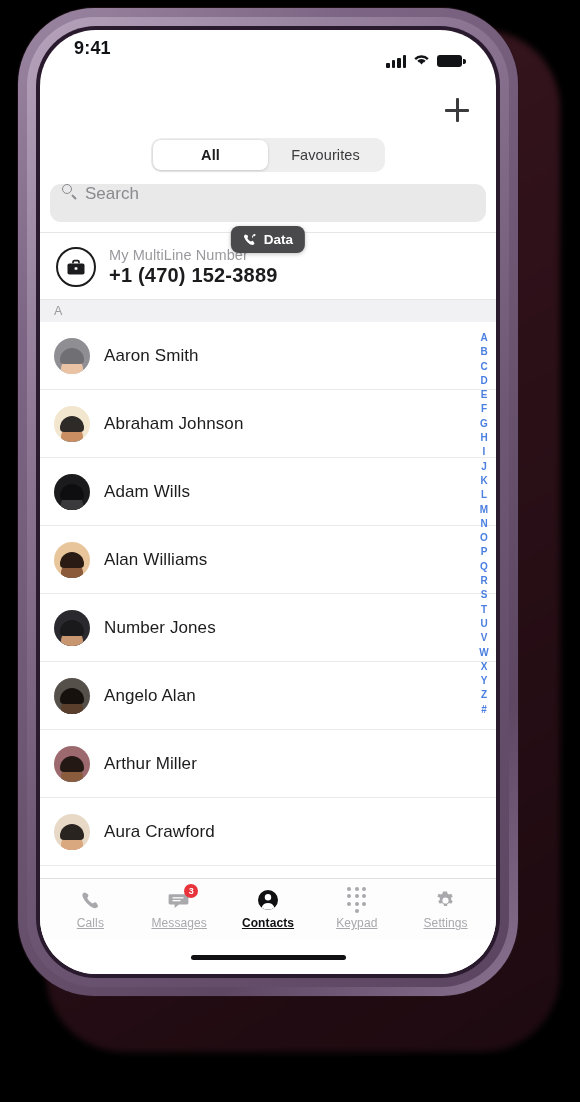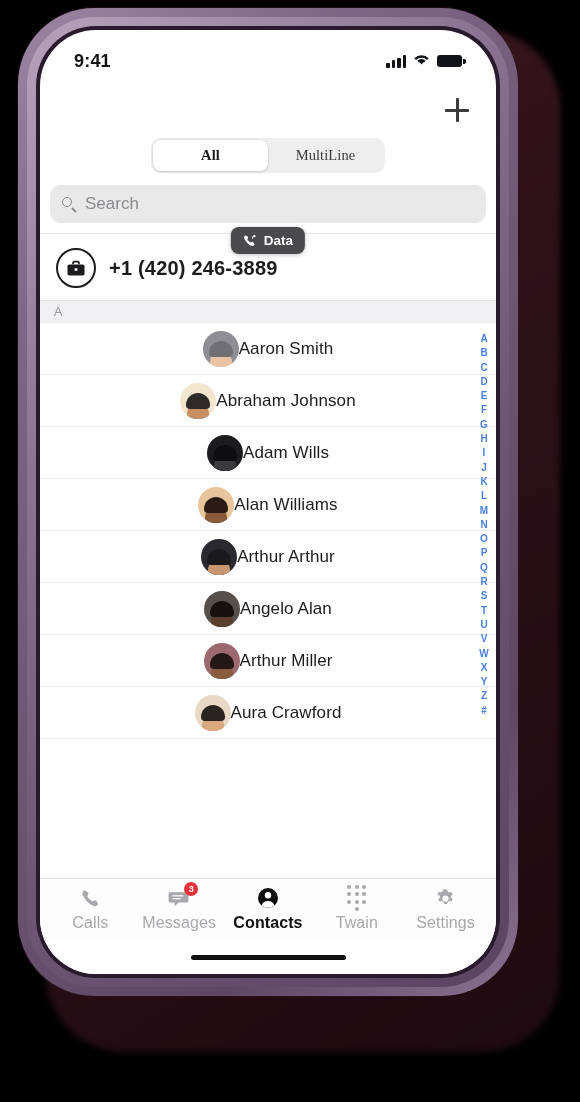--- a/index.html
+++ b/index.html
@@ -71,21 +71,20 @@
     overflow: hidden;
     display: flex;
     flex-direction: column;
   }
 
   
   .status-bar {
     height: 54px;
     flex: 0 0 auto;
     display: flex;
-    align-items: center;
     justify-content: space-between;
     padding: 8px 34px 0 34px;
     box-sizing: border-box;
   }
   .status-time {
     font-size: 18px;
     font-weight: bold;
     color: #111316;
     letter-spacing: .2px;
   }
@@ -137,21 +136,20 @@
   }
   .add-button::before { left: 50%; top: 5px; width: 3px; height: 24px; margin-left: -1.5px; }
   .add-button::after  { top: 50%; left: 5px; height: 3px; width: 24px; margin-top: -1.5px; }
 
   
   .segmented-wrap {
     flex: 0 0 auto;
     display: flex;
     justify-content: center;
     padding: 2px 0 12px 0;
-    font-family: Liberation Serif, serif;
   }
   .segmented {
     display: flex;
     background: #eeeeef;
     border-radius: 10px;
     padding: 2px;
     width: 234px;
     box-sizing: border-box;
   }
   .segment {
@@ -175,21 +173,21 @@
   
   .search-wrap {
     flex: 0 0 auto;
     padding: 0 10px 10px 10px;
   }
   .search-field {
     height: 38px;
     background: #e9e9ea;
     border-radius: 11px;
     display: flex;
-    align-items: center;
+    align-items: flex-start;
     padding: 0 12px;
     gap: 8px;
     cursor: text;
   }
   .search-icon {
     width: 15px; height: 15px;
     position: relative;
     flex: 0 0 auto;
   }
   .search-icon::before {
@@ -287,28 +285,27 @@
     color: #9a9a9e;
     border-top: 1px solid #e6e6e8;
     box-sizing: border-box;
     height: 23px;
     display: flex;
     align-items: center;
   }
   .contact-row {
     display: flex;
     align-items: center;
-    gap: 0;
+    gap: 14px;
     padding: 0 14px;
-    height: 52px;
+    height: 68px;
     box-sizing: border-box;
     border-bottom: 1px solid #ececed;
     cursor: pointer;
     background: #ffffff;
-    justify-content: center;
   }
   .avatar {
     width: 36px; height: 36px;
     border-radius: 50%;
     flex: 0 0 auto;
     position: relative;
     overflow: hidden;
     background: #cfcfd2;
   }
   .avatar .face {
@@ -379,21 +376,21 @@
     display: flex;
     flex-direction: column;
     align-items: center;
     justify-content: center;
     gap: 5px;
     cursor: pointer;
     position: relative;
     height: 100%;
   }
   .tab-icon { height: 22px; display: flex; align-items: center; justify-content: center; position: relative; }
-  .tab-label { font-size: 16px; color: #a8a8ad; letter-spacing: .1px; }
+  .tab-label { font-size: 12px; color: #a8a8ad; letter-spacing: .1px; text-decoration: underline; }
   .tab.active .tab-label { color: #101012; font-weight: bold; }
   .badge {
     position: absolute;
     top: -5px;
     right: -8px;
     min-width: 14px; height: 14px;
     border-radius: 7px;
     background: #e8333a;
     color: #ffffff;
     font-size: 9px;
@@ -454,21 +451,21 @@
       </div>
     </div>
 
     <div class="nav-row">
       <div class="add-button"></div>
     </div>
 
     <div class="segmented-wrap">
       <div class="segmented">
         <div class="segment active">All</div>
-        <div class="segment inactive">MultiLine</div>
+        <div class="segment inactive">Favourites</div>
       </div>
     </div>
 
     <div class="search-wrap">
       <div class="search-field">
         <span class="search-icon"></span>
         <span class="search-placeholder">Search</span>
       </div>
     </div>
 
@@ -487,21 +484,22 @@
 
     <div class="my-number-row">
       <div class="briefcase-avatar">
         <svg width="20" height="17" viewBox="0 0 20 17">
           <rect x="1.5" y="4.5" width="17" height="11" rx="1.8" fill="#1c1c1e"></rect>
           <path d="M7 4.2 v-1.3 a1.3 1.3 0 0 1 1.3 -1.3 h3.4 a1.3 1.3 0 0 1 1.3 1.3 v1.3" fill="none" stroke="#1c1c1e" stroke-width="1.7"></path>
           <rect x="8.6" y="8.2" width="2.8" height="2.6" rx=".5" fill="#ffffff"></rect>
         </svg>
       </div>
       <div class="my-number-text">
-        <div class="my-number-value">+1 (420) 246-3889</div>
+        <div class="my-number-label">My MultiLine Number</div>
+        <div class="my-number-value">+1 (470) 152-3889</div>
       </div>
     </div>
 
     <div class="list-area">
       <div class="section-header">A</div>
       <div id="contact-list">
           <div class="contact-row">
             <div class="avatar" style="background: rgb(142, 142, 147);">
               <span class="body" style="background: rgb(240, 239, 238);"></span>
               <span class="face" style="background: rgb(233, 195, 164);"></span>
@@ -532,21 +530,21 @@
               <span class="hair" style="background: rgb(42, 28, 20);"></span>
             </div>
             <div class="contact-name">Alan Williams</div>
           </div>
           <div class="contact-row">
             <div class="avatar" style="background: rgb(42, 42, 46);">
               <span class="body" style="background: rgb(106, 74, 56);"></span>
               <span class="face" style="background: rgb(201, 150, 114);"></span>
               <span class="hair" style="background: rgb(26, 26, 28);"></span>
             </div>
-            <div class="contact-name">Arthur Arthur</div>
+            <div class="contact-name">Number Jones</div>
           </div>
           <div class="contact-row">
             <div class="avatar" style="background: rgb(85, 80, 74);">
               <span class="body" style="background: rgb(62, 58, 52);"></span>
               <span class="face" style="background: rgb(90, 63, 44);"></span>
               <span class="hair" style="background: rgb(23, 17, 13);"></span>
             </div>
             <div class="contact-name">Angelo Alan</div>
           </div>
           <div class="contact-row">
@@ -641,21 +639,21 @@
               <i></i>
               <i></i>
             <i></i>
               <i></i>
               <i></i>
             <i style="visibility:hidden"></i>
               <i></i>
               <i style="visibility:hidden"></i>
           </span>
         </span>
-        <span class="tab-label">Twain</span>
+        <span class="tab-label">Keypad</span>
       </div>
 
       <div class="tab">
         <span class="tab-icon">
           <svg width="21" height="21" viewBox="0 0 21 21">
             <path d="M10.5 1.4 l1.5 .1 .5 2.1 a7 7 0 0 1 1.7 1 l2 -.8 1.5 2.6 -1.6 1.4 a7 7 0 0 1 0 2 l1.6 1.4 -1.5 2.6 -2 -.8 a7 7 0 0 1 -1.7 1 l-.5 2.1 -3 0 -.5 -2.1 a7 7 0 0 1 -1.7 -1 l-2 .8 -1.5 -2.6 1.6 -1.4 a7 7 0 0 1 0 -2 L2.3 6.4 3.8 3.8 l2 .8 a7 7 0 0 1 1.7 -1 l.5 -2.1 z" fill="#a8a8ad"></path>
             <circle cx="10.5" cy="10.5" r="3.1" fill="#fdfdfd"></circle>
           </svg>
         </span>
         <span class="tab-label">Settings</span>

